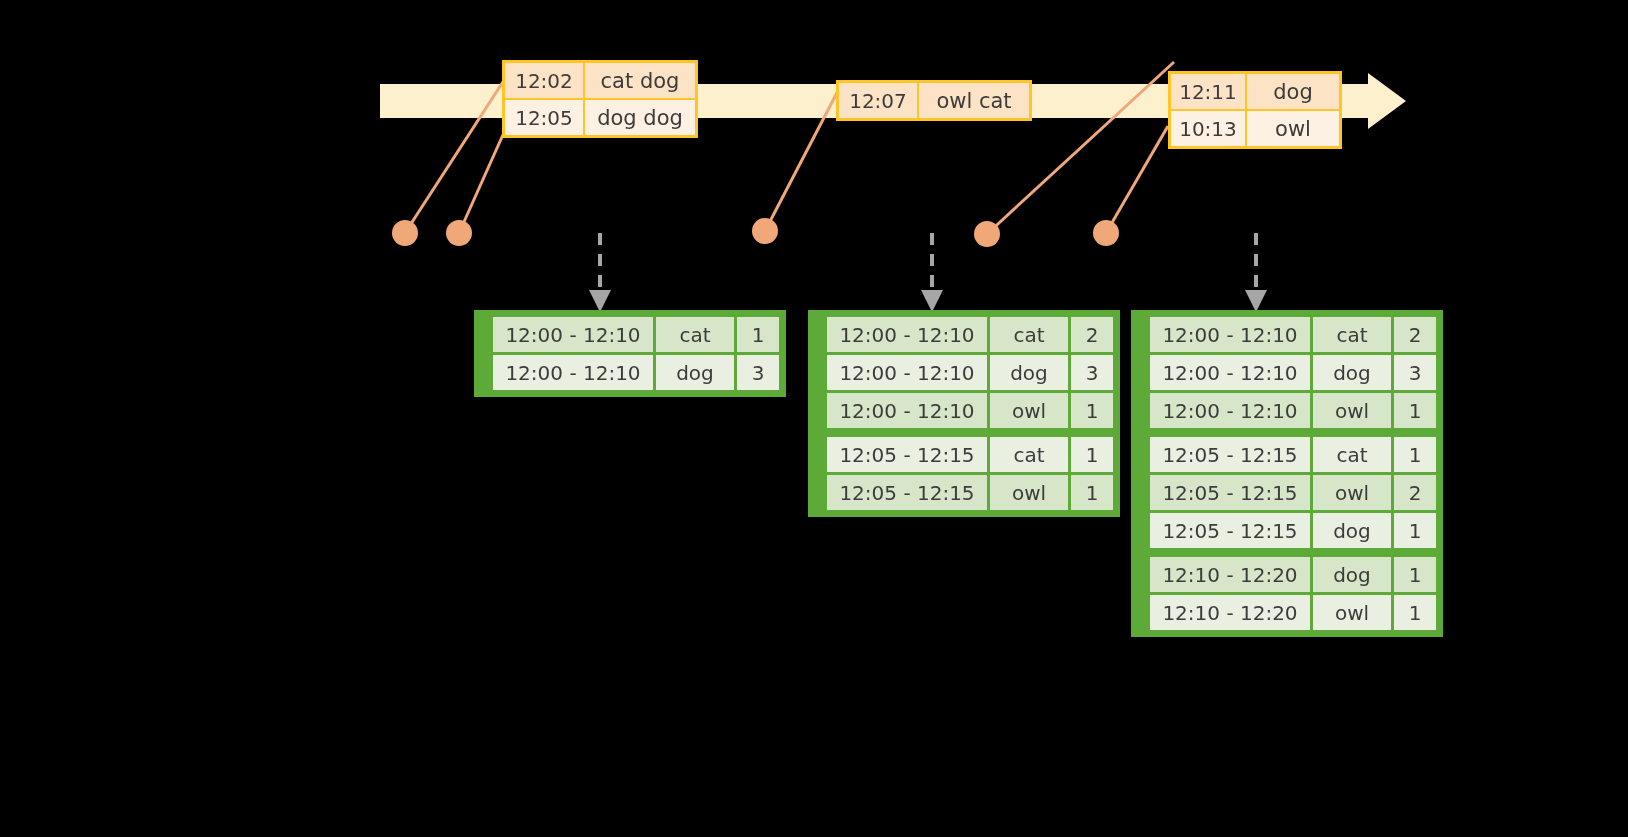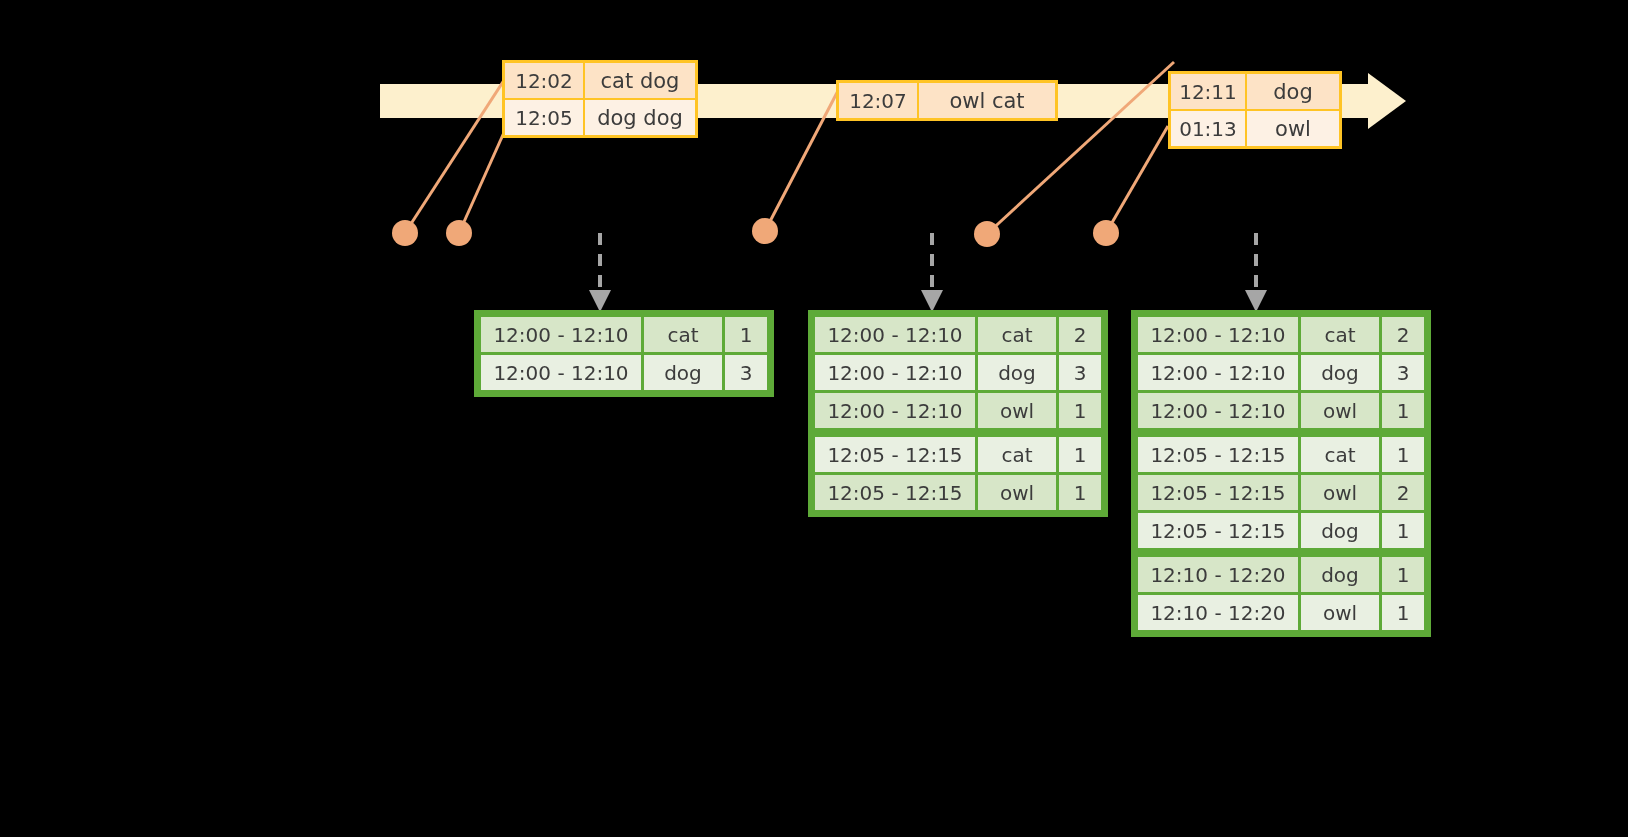--- a/index.html
+++ b/index.html
@@ -31,21 +31,21 @@
        background:#f0a878;}
   svg.links{position:absolute;left:0;top:0;width:1628px;height:837px;
             pointer-events:none;}
 
   
   .gt{position:absolute;border:4px solid #5eaa38;box-sizing:border-box;
       background:#5eaa38;display:flex;flex-direction:column;gap:3px;padding:3px;}
   .gt-row{display:flex;gap:3px;height:35px;}
   .gt-c{display:flex;align-items:center;justify-content:center;
         font-size:20px;color:#3c3c3c;}
-  .gt-win{width:160px;}
+  .gt-win{width:160px;margin-left:12px;}
   .gt-key{width:78px;}
   .gt-cnt{width:42px;}
   .rA .gt-c{background:#d7e6c8;}
   .rB .gt-c{background:#e9f0e2;}
   .sep{height:3px;background:#5eaa38;}
 </style>
 </head>
 <body>
 
 <div id="stage">
@@ -85,34 +85,34 @@
     <div class="evt-row shade-a">
       <div class="evt-time gt-c" style="width:80px;">12:02</div>
       <div class="evt-txt">cat dog</div>
     </div>
     <div class="evt-row shade-b">
       <div class="evt-time gt-c" style="width:80px;">12:05</div>
       <div class="evt-txt">dog dog</div>
     </div>
   </div>
 
-  <div class="evt" style="left:836px;top:80px;width:222px;height:41px;">
+  <div class="evt" style="left:836px;top:80px;width:196px;height:41px;">
     <div class="evt-row shade-a">
       <div class="evt-time gt-c" style="width:80px;">12:07</div>
       <div class="evt-txt">owl cat</div>
     </div>
   </div>
 
   <div class="evt" style="left:1168px;top:71px;width:174px;height:78px;">
     <div class="evt-row shade-a">
       <div class="evt-time gt-c" style="width:76px;">12:11</div>
       <div class="evt-txt">dog</div>
     </div>
     <div class="evt-row shade-b">
-      <div class="evt-time gt-c" style="width:76px;">01:13</div>
+      <div class="evt-time gt-c" style="width:76px;">10:13</div>
       <div class="evt-txt">owl</div>
     </div>
   </div>
 
   <div class="gt" id="tbl0" style="left:474px;top:310px;">
       <div class="gt-row rA">
         <div class="gt-c gt-win">12:00 - 12:10</div>
         <div class="gt-c gt-key">cat</div>
         <div class="gt-c gt-cnt">1</div>
       </div>

